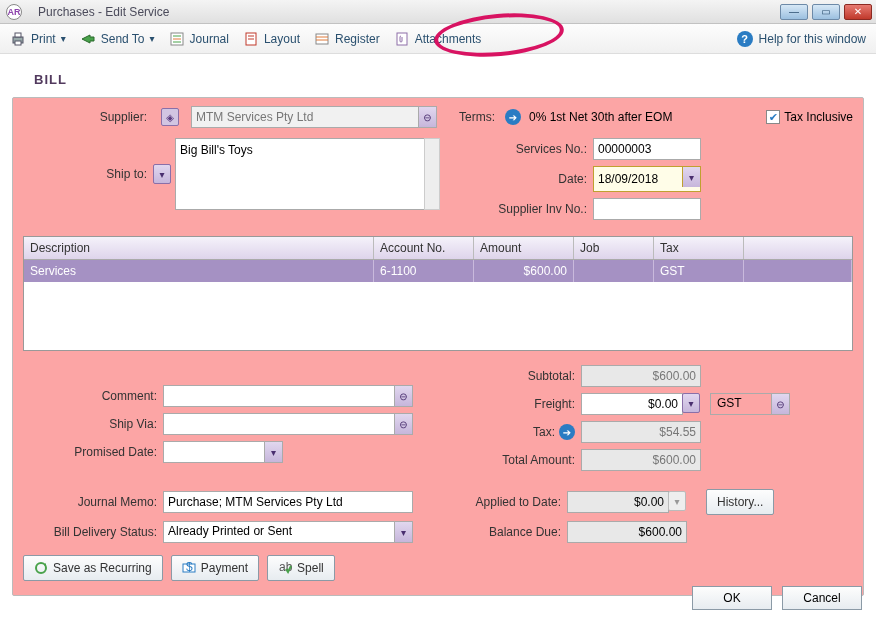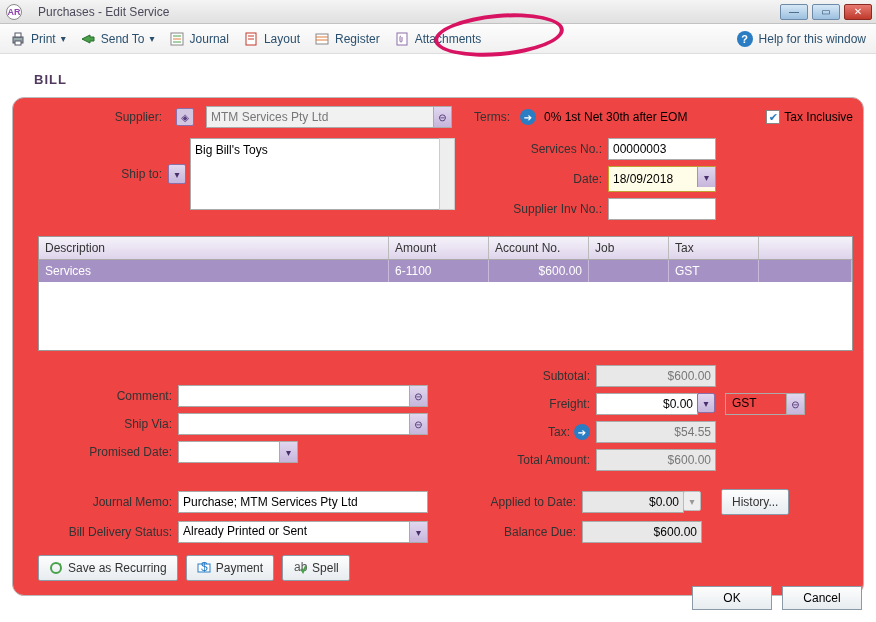--- a/index.html
+++ b/index.html
@@ -20,21 +20,21 @@
 .tbtn-icon { width:16px; height:16px; display:inline-block;}
 .toolbar .help { margin-left:auto; display:flex; align-items:center; gap:6px; color:#2a506f;}
 .help-icon{width:16px;height:16px;border-radius:50%;background:#2a7cc3;color:#fff;display:flex;align-items:center;justify-content:center;font-weight:bold;font-size:11px;}
 
 .highlight-oval { position:absolute; width:130px; height:42px; border:4px solid #d81362; border-radius:50%; left:434px; top:-10px; transform:rotate(-5deg); pointer-events:none;}
 
 
 .main { padding:12px 12px 0 12px; }
 .bill-title { font-weight:bold; color:#523a5e; letter-spacing:1px; margin:6px 0 10px 22px; font-size:13px;}
 
-.panel { border:1px solid #bbb; border-radius:12px; padding:8px 10px 14px 25px; background:#ef4444; }
+.panel { border:1px solid #bbb; border-radius:2px; padding:8px 10px 14px 10px; background:#fca5a5; }
 
 .row { display:flex; align-items:center; margin-bottom:6px;}
 .lbl { text-align:right; padding-right:6px; color:#333;}
 .field { border:1px solid #aaa; height:22px; padding:2px 4px; background:#fff;}
 .sel-icon{ width:18px;height:18px;border:1px solid #8a6fa8;border-radius:2px;background:#d2c5e2;display:inline-flex;align-items:center;justify-content:center;margin-right:4px;color:#5a3d80;font-size:10px;}
 .dd-btn{ width:18px;height:20px;border:1px solid #8a6fa8;border-radius:2px;background:linear-gradient(#e1d7ef,#c6b6db);display:inline-flex;align-items:center;justify-content:center;color:#4a2f6f;font-size:10px;}
 .arrow-icon{width:16px;height:16px;border-radius:50%;background:#2a7cc3;color:#fff;display:inline-flex;align-items:center;justify-content:center;font-size:10px;margin-right:4px;}
 .chk{width:14px;height:14px;border:1px solid #888;background:#fff;display:inline-flex;align-items:center;justify-content:center;color:#2a7cc3;font-size:11px;margin-right:4px;}
 
 .toprow { display:flex; align-items:center; gap:8px; margin-bottom:10px;}
@@ -219,22 +219,22 @@
         <div class="r-row">
           <div class="lbl">Supplier Inv No.:</div>
           <input class="field" value="" style="">
         </div>
       </div>
     </div>
 
     <div class="grid">
       <div class="grid-head">
         <div class="gh c-desc">Description</div>
+        <div class="gh c-acc">Account No.</div>
         <div class="gh c-amt" style="text-align:left;">Amount</div>
-        <div class="gh c-acc">Account No.</div>
         <div class="gh c-job">Job</div>
         <div class="gh c-tax">Tax</div>
         <div class="gh c-last"></div>
       </div>
       <div class="grid-body">
         <div class="grow">
           <div class="gc c-desc">Services</div>
           <div class="gc c-acc">6-1100</div>
           <div class="gc c-amt">$600.00</div>
           <div class="gc c-job"></div>

